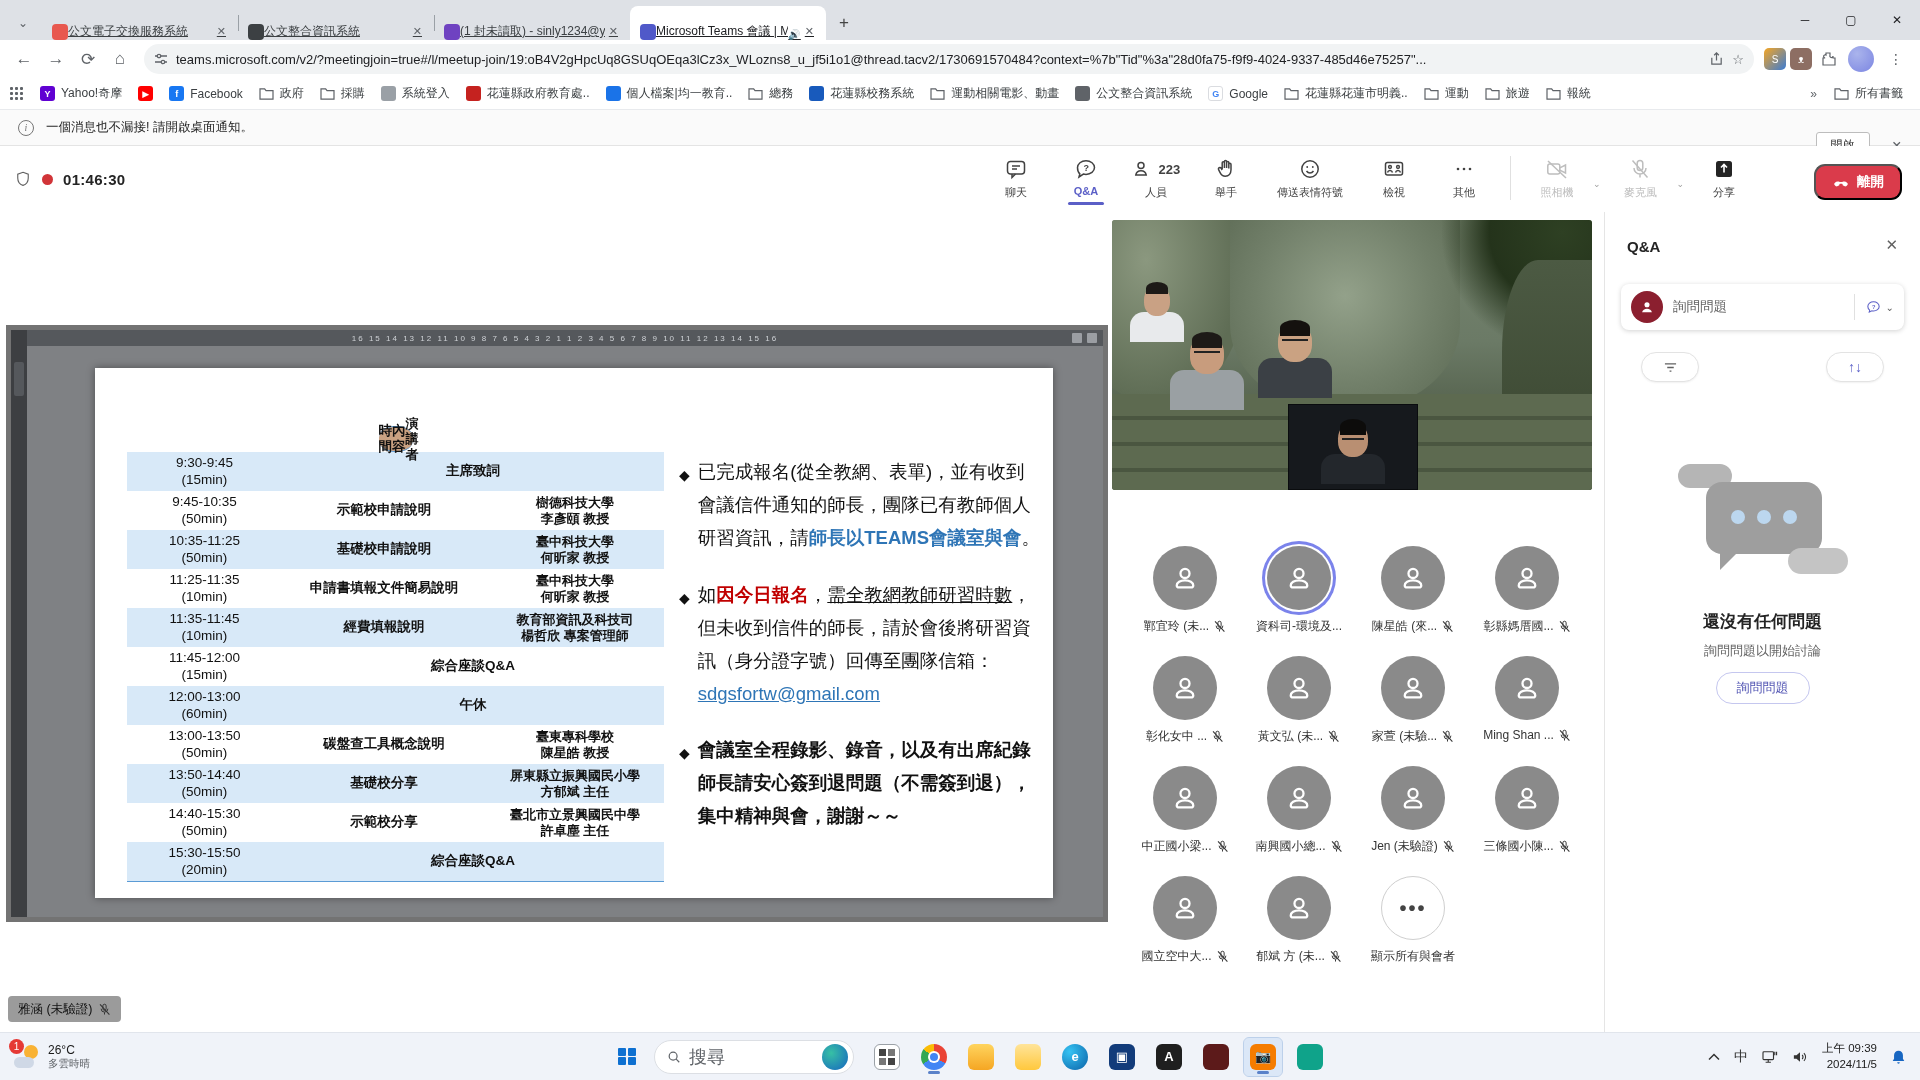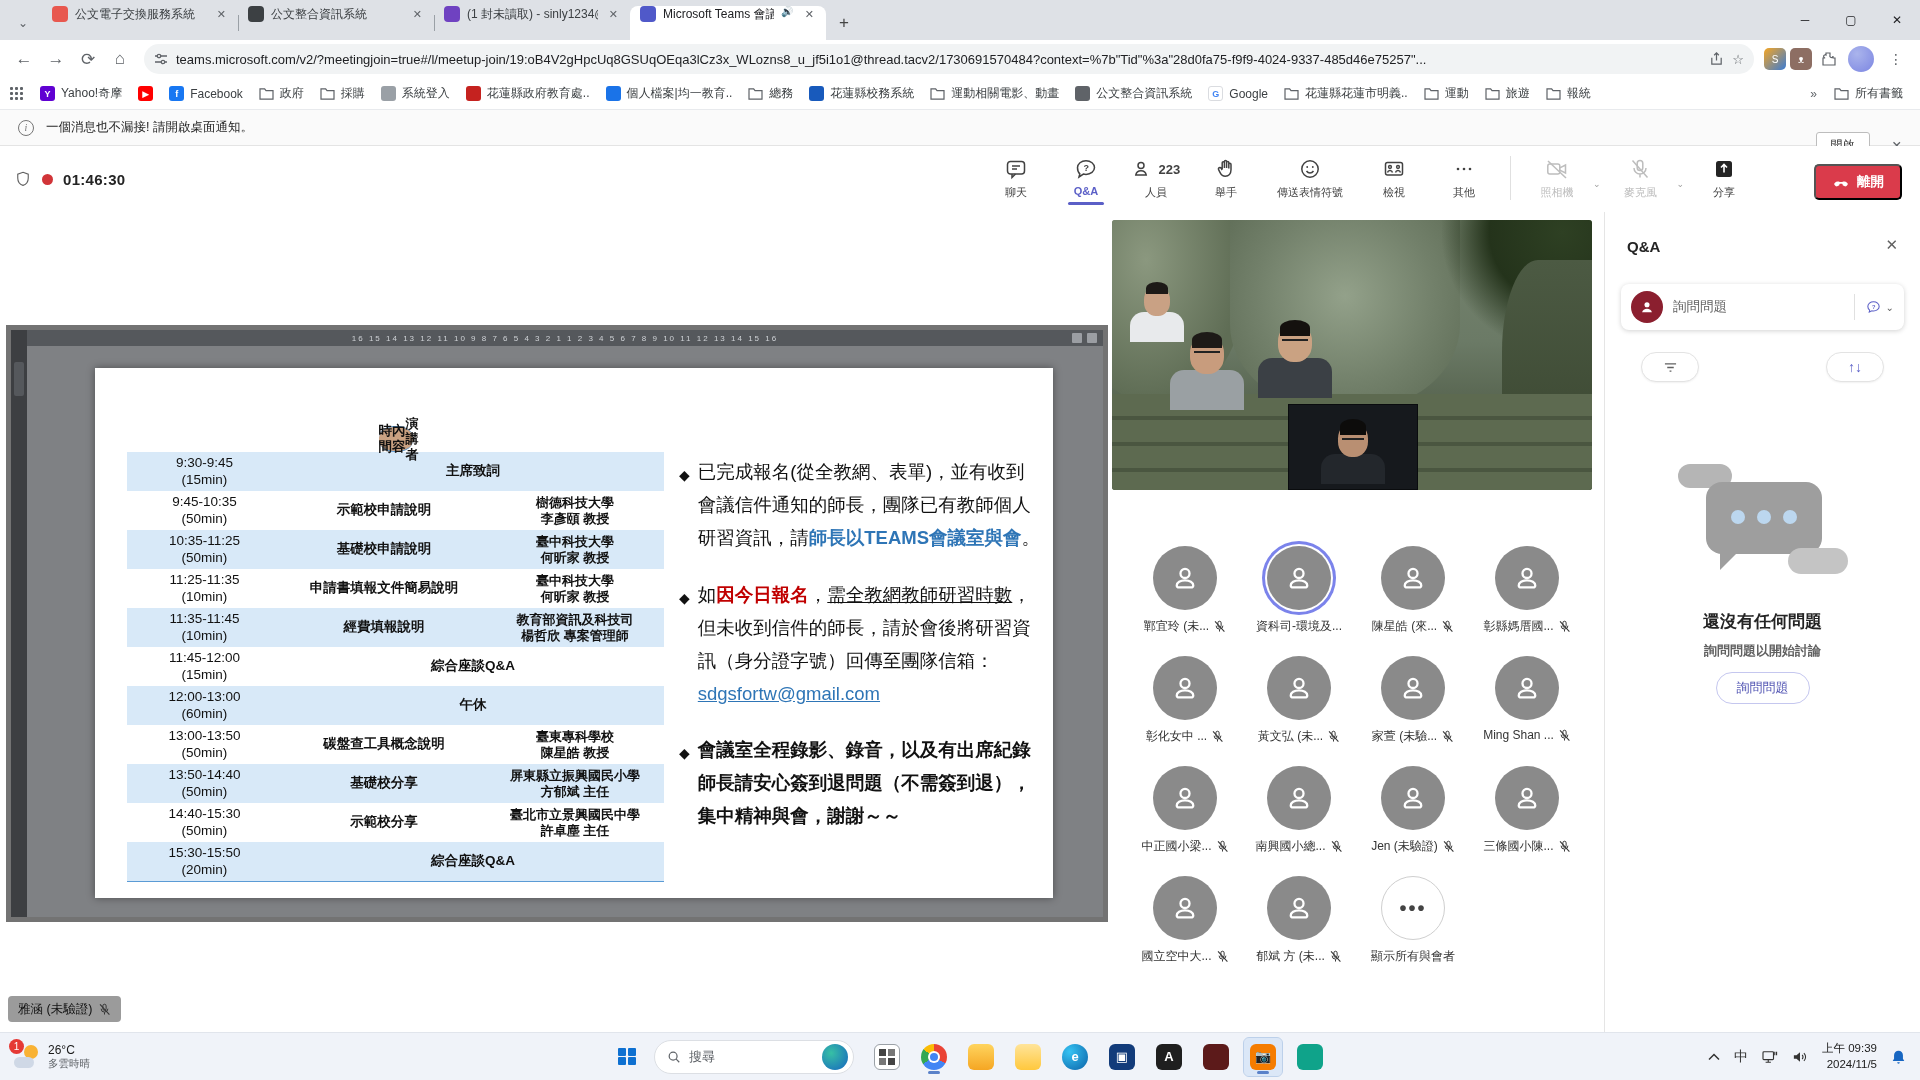--- a/index.html
+++ b/index.html
@@ -4,21 +4,21 @@
 <style>
   * { margin:0; padding:0; box-sizing:border-box; }
   html,body { width:1920px; height:1080px; overflow:hidden; background:#fff;
     font-family:"Liberation Sans","DejaVu Sans",sans-serif; }
   body { position:relative; }
 
   
   .tabstrip { position:absolute; left:0; top:0; width:1920px; height:40px; background:#dee1e6; display:flex; align-items:flex-end; }
   .tabsearch { width:34px; height:34px; display:flex; align-items:center; justify-content:center; color:#5f6368; font-size:12px; margin:0 2px 0 6px; }
   .tabs { display:flex; height:34px; }
-  .tab { width:196px; height:34px; display:flex; align-items:flex-start; gap:7px; padding:0 8px 0 10px; font-size:12px; color:#3c4043; border-radius:8px 8px 0 0; position:relative; }
+  .tab { width:196px; height:34px; display:flex; align-items:flex-end; padding:0 8px 0 10px; font-size:12px; color:#3c4043; border-radius:8px 8px 0 0; position:relative;text-decoration:underline; }
   .tab.active { background:#fff; color:#202124; }
   .tab:not(.active):after { content:""; position:absolute; right:-1px; top:9px; height:16px; width:1px; background:#9aa0a6; }
   .tab .fav { width:16px; height:16px; border-radius:4px; flex:0 0 16px; }
   .tab .t { flex:1; overflow:hidden; white-space:nowrap; }
   .tab .x { color:#5f6368; font-size:11px; padding:2px 4px; border-radius:50%; }
   .tab .spk { font-size:10px; color:#5f6368; }
   .newtab { width:28px; height:28px; margin:0 0 3px 4px; display:flex; align-items:center; justify-content:center; font-size:17px; color:#444; }
   .wincontrols { margin-left:auto; display:flex; height:40px; align-items:center; }
   .wc { width:46px; height:40px; display:flex; align-items:center; justify-content:center; color:#202124; font-size:12px; }
 
@@ -51,21 +51,21 @@
   .tb-item { width:64px; display:flex; flex-direction:column; align-items:center; gap:3px; padding:4px 0 6px; border-radius:6px; position:relative; }
   .tb-item .lbl { font-size:11px; color:#424242; white-space:nowrap; }
   .tb-item.active .lbl { color:var(--accent-purple); font-weight:600; }
   .tb-item.active:after { content:""; position:absolute; bottom:-2px; left:14px; right:14px; height:3px; border-radius:2px; background:var(--accent-purple); }
   .tb-item.wide { width:92px; }
   .tb-item.disabled .lbl { color:#bdbdbd; }
   .tb-ico { height:26px; display:flex; align-items:center; gap:3px; }
   .tb-ico .cnt { font-size:13px; font-weight:600; color:#424242; }
   .tb-div { width:1px; height:44px; background:#e0e0e0; margin:4px 8px 0; }
   .chev { font-size:9px; color:#9e9e9e; align-self:center; margin:10px 2px 0 -2px; }
-  .leavebtn { margin:6px 4px 0 14px; height:36px; min-width:88px; background:var(--leave-red); color:#fff; border-radius:5px; display:flex; align-items:center; justify-content:center; gap:7px; font-size:13.5px; font-weight:700; padding:0 14px; }
+  .leavebtn { margin:6px 4px 0 14px; height:36px; min-width:88px; background:var(--leave-red); color:#fff; border-radius:11px; display:flex; align-items:center; justify-content:center; gap:7px; font-size:13.5px; font-weight:700; padding:0 14px; }
 
   
   .frame { position:absolute; left:6px; top:325px; width:1102px; height:597px; background:#737373; padding:5px; }
   .frame-inner { position:relative; width:100%; height:100%; background:#7f8184; overflow:hidden; }
   .doc-side { position:absolute; left:0; top:0; bottom:0; width:16px; background:#3d3f42; }
   .doc-side .handle { position:absolute; left:3px; top:32px; width:10px; height:34px; background:#55585c; border-radius:2px; }
   .ruler { position:absolute; left:16px; right:0; top:0; height:16px; background:#55585c; color:#cfd2d6; font-size:8px; display:flex; align-items:center; justify-content:center; letter-spacing:2px; white-space:nowrap; overflow:hidden; }
   .doc-ctl { position:absolute; right:6px; top:3px; display:flex; gap:5px; }
   .doc-ctl i { width:10px; height:10px; background:#9b9ea3; border-radius:1px; }
   .page { position:absolute; left:84px; top:38px; width:958px; height:530px; background:#fff; box-shadow:0 0 8px rgba(0,0,0,.4); }
@@ -131,40 +131,40 @@
   .pill.l { left:36px; }  .pill.r { right:36px; color:var(--accent-purple); font-size:14px; }
   .illus { position:absolute; left:50%; top:252px; transform:translateX(-50%); width:170px; height:120px; }
   .bub { position:absolute; left:28px; top:18px; width:116px; height:72px; background:#9e9e9e; border-radius:16px; }
   .bub:after { content:""; position:absolute; left:14px; bottom:-16px; border:12px solid transparent; border-top-color:#9e9e9e; border-left-color:#9e9e9e; }
   .bub .dots { position:absolute; left:0; right:0; top:28px; display:flex; justify-content:center; gap:12px; }
   .bub .dots i { width:14px; height:14px; border-radius:50%; background:#bcd7ef; }
   .cloud { position:absolute; background:#b5b5b5; border-radius:20px; }
   .cloud.c1 { left:0; top:0; width:54px; height:24px; }
   .cloud.c2 { right:0; bottom:10px; width:60px; height:26px; background:#c4c4c4; }
   .qa-empty-t { position:absolute; left:0; right:0; top:398px; text-align:center; font-size:17px; font-weight:700; color:#242424; }
-  .qa-empty-s { position:absolute; left:0; right:0; top:430px; text-align:center; font-size:13px; color:#616161;font-weight:bold; }
+  .qa-empty-s { position:absolute; left:0; right:0; top:430px; text-align:center; font-size:13px; color:#616161; }
   .qa-ask { position:absolute; left:50%; top:460px; transform:translateX(-50%); border:1px solid #c5c7ef; color:#4f52b2; border-radius:17px; height:32px; padding:0 20px; display:flex; align-items:center; font-size:13px; background:#fff; }
 
   
   .mebadge { position:absolute; left:8px; top:996px; background:#9b9b9b; border-radius:4px; height:26px; display:flex; align-items:center; gap:6px; padding:0 10px; font-size:12.5px; color:#111; }
 
   
   .taskbar { position:absolute; left:0; top:1032px; width:1920px; height:48px; background:#f0f3f9; border-top:1px solid #e1e5ec; display:flex; align-items:center; }
   .weather { display:flex; align-items:center; gap:8px; padding:0 14px; position:relative; }
   .wico { position:relative; width:26px; height:24px; }
   .sun { position:absolute; left:10px; top:0; width:14px; height:14px; border-radius:50%; background:#f9b234; }
   .cl { position:absolute; left:0; bottom:1px; width:20px; height:11px; border-radius:8px; background:#cfd8e6; }
   .wbadge { position:absolute; left:-5px; top:-6px; min-width:15px; height:15px; border-radius:8px; background:#e53935; color:#fff; font-size:10px; display:flex; align-items:center; justify-content:center; padding:0 3px; }
   .wtxt .t1 { font-size:12px; color:#1a1a1a; }
   .wtxt .t2 { font-size:10.5px; color:#5f6368; }
   .tb-center { position:absolute; left:608px; display:flex; align-items:center; gap:8px; }
   .startbtn { width:38px; height:38px; display:flex; align-items:center; justify-content:center; border-radius:5px; }
   .winlogo { display:grid; grid-template-columns:8px 8px; grid-gap:1.6px; transform:skewY(0); }
   .winlogo i { width:8px; height:8px; background:#0e70d1; border-radius:1px; }
-  .searchpill { width:200px; height:34px; background:#fff; border:1px solid #dcdfe4; border-radius:17px; display:flex; align-items:center; gap:8px; padding:0 5px 0 12px; color:#5f6368; font-size:13px; }
+  .searchpill { width:200px; height:34px; background:#fff; border:1px solid #dcdfe4; border-radius:17px; display:flex; align-items:center; gap:8px; padding:0 5px 0 12px; color:#5f6368; font-size:18px; }
   .searchimg { margin-left:auto; width:26px; height:26px; border-radius:13px; background:radial-gradient(circle at 35% 35%,#37c0a5,#1565c0); }
   .apps { display:flex; align-items:center; gap:9px; margin-left:6px; }
   .app { width:38px; height:38px; display:flex; align-items:center; justify-content:center; border-radius:5px; position:relative; }
   .app.selected { background:#dbe7f7; outline:1px solid #bcd0ea; }
   .app.running:after { content:""; position:absolute; bottom:2px; left:13px; width:12px; height:3px; border-radius:2px; background:#5a81c9; }
   .appic { width:26px; height:26px; border-radius:6px; display:flex; align-items:center; justify-content:center; color:#fff; font-size:13px; font-weight:700; }
   .tray { margin-left:auto; display:flex; align-items:center; gap:14px; padding-right:14px; color:#1a1a1a; }
   .trayic { font-size:13px; color:#333; display:flex; align-items:center; }
   .clock { text-align:right; font-size:11.5px; line-height:1.35; }
   svg { display:block; }

